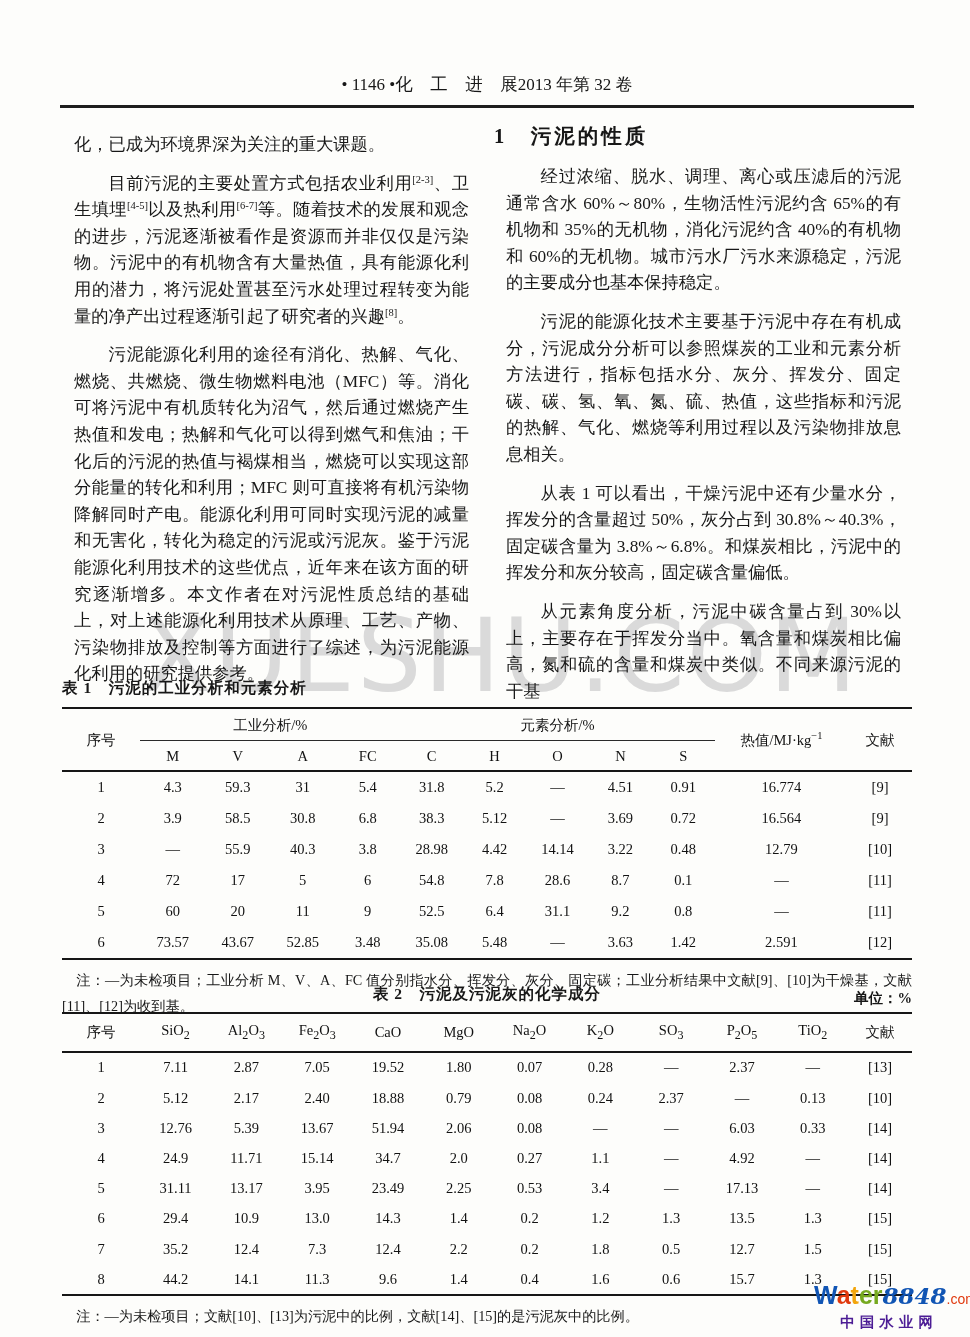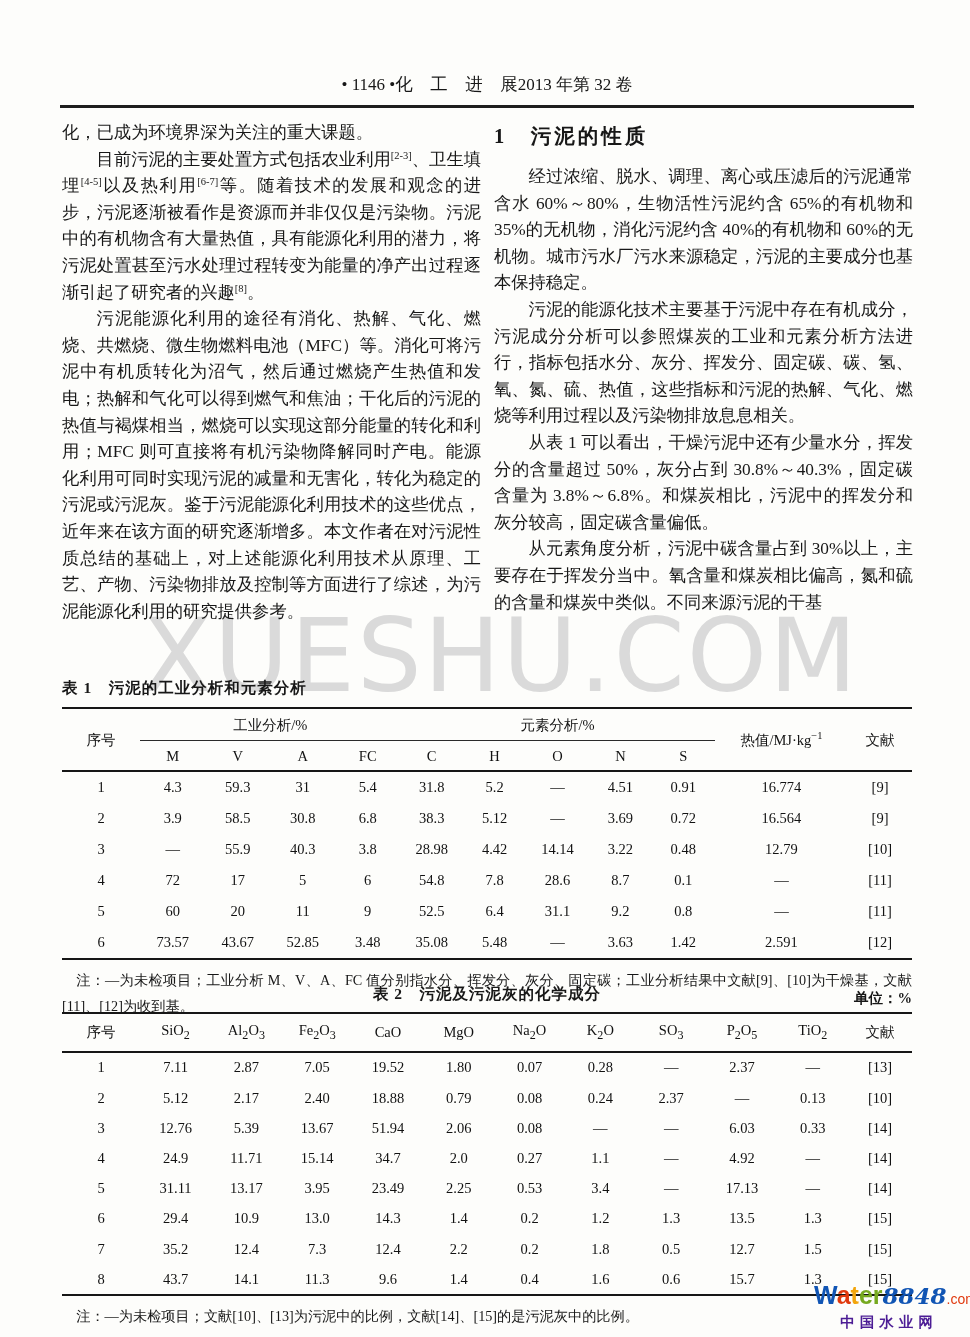--- a/index.html
+++ b/index.html
@@ -27,21 +27,21 @@
   }
   .hdr-title { font-size: 17.5px; }
   .hdr-rule {
     position: absolute; top: 105px; left: 60px; width: 854px;
     border-top: 3px solid #1d1d1d;
   }
   .col { position: absolute; top: 120px; width: 419px; }
   .col-left  { left: 62px; }
   .col-right { left: 494px; }
   .col p {
-    margin: 0; font-size: 17.3px; line-height: 26.6px;
+    margin: 12px; font-size: 17.3px; line-height: 26.6px;
     text-align: justify; text-justify: inter-ideograph;
   }
   .ind { text-indent: 2em; }
   sup.ref, .t1 sup {
     font-size: 10.5px; line-height: 0;
     vertical-align: baseline; position: relative; top: -6px;
   }
   .sec-h {
     margin: 2px 0 14px 0; font-size: 20.5px; font-weight: bold;
     letter-spacing: 3px;
@@ -375,21 +375,21 @@
               <td>2.2</td>
               <td>0.2</td>
               <td>1.8</td>
               <td>0.5</td>
               <td>12.7</td>
               <td>1.5</td>
               <td>[15]</td>
             </tr>
             <tr>
               <td>8</td>
-              <td>43.7</td>
+              <td>44.2</td>
               <td>14.1</td>
               <td>11.3</td>
               <td>9.6</td>
               <td>1.4</td>
               <td>0.4</td>
               <td>1.6</td>
               <td>0.6</td>
               <td>15.7</td>
               <td>1.3</td>
               <td>[15]</td>

